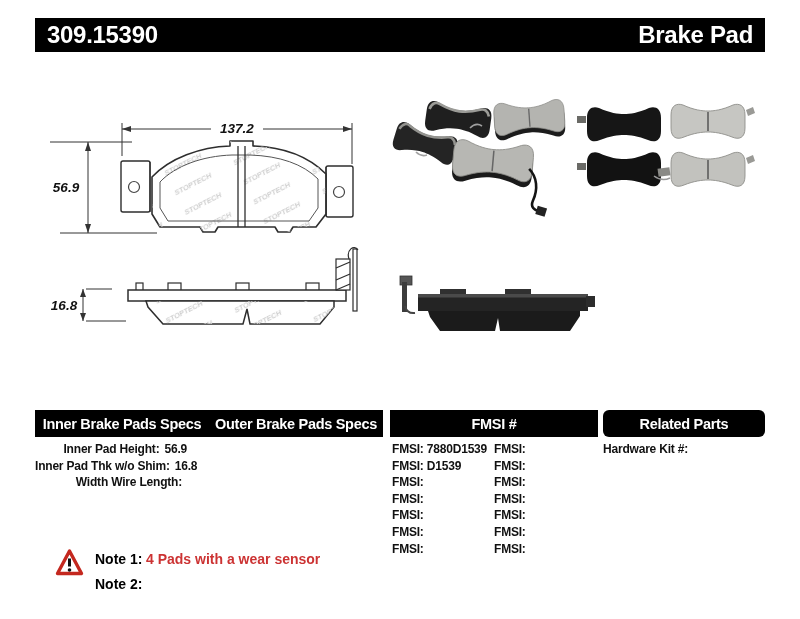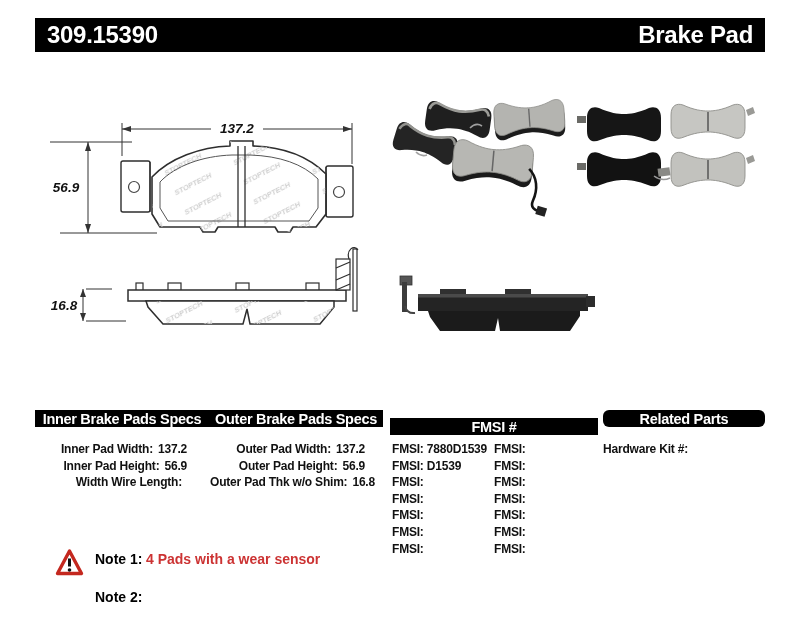--- a/index.html
+++ b/index.html
@@ -12,21 +12,21 @@
     position:absolute; left:35px; top:18px; width:730px; height:34px;
     background:#000; color:#fff; display:flex; justify-content:space-between;
     align-items:center; padding:0 12px; box-sizing:border-box;
     font-size:24px; font-weight:bold; letter-spacing:-0.3px;
   }
   
   .diagram-svg { position:absolute; left:0; top:60px; width:800px; height:350px; }
   .dimtext { font-family:"Liberation Sans", sans-serif; font-size:13.5px; font-weight:bold; font-style:italic; fill:#111; }
   
   .thead {
-    position:absolute; top:410px; height:17px; background:#000; color:#fff;
+    position:absolute; top:410px; height:27px; background:#000; color:#fff;
     font-size:14.5px; font-weight:bold; letter-spacing:-0.3px;
     display:flex; align-items:center; justify-content:center;
   }
   .thead-split { justify-content:space-around; }
   .thead-split span { display:block; width:50%; text-align:center; }
   .tcol {
     position:absolute; top:441px; font-size:12px; font-weight:bold;
     letter-spacing:-0.2px; color:#111; line-height:16.6px; white-space:nowrap;
   }
   .tcol.right { text-align:right; }
@@ -176,38 +176,33 @@
       <rect x="418" y="294" width="170" height="3.5" fill="#4a4a4a"></rect>
       <rect x="586" y="296" width="9" height="11" fill="#2c2c2c"></rect>
       <path d="M428,311 L580,311 L580,316 L570,331 L500,331 L498,318 L495,331 L440,331 L430,317 Z" fill="#1b1b1b"></path>
     </g>
   </svg>
 
   <div class="thead thead-split" style="left:35px; width:348px;">
     <span>Inner Brake Pads Specs</span>
     <span>Outer Brake Pads Specs</span>
   </div>
-  <div class="thead" style="left:390px; width:208px;margin-top:8px;">
+  <div class="thead" style="left:390px; width:208px;">
     <span>FMSI #</span>
   </div>
   <div class="thead" style="left:603px; width:162px;border-radius:6px;">
     <span>Related Parts</span>
   </div>
 
   <div class="tcol right" style="left:35px; width:152px;">
-    <div class="srow"><span>Inner Pad Width:</span><span class="v">137.2</span></div>
     <div class="srow"><span>Inner Pad Height:</span><span class="v">56.9</span></div>
+    <div class="srow"><span>Inner Pad Thk w/o Shim:</span><span class="v">16.8</span></div>
     <div class="srow"><span>Width Wire Length:</span><span class="v"></span></div>
   </div>
 
-  <div class="tcol right" style="left:210px; width:155px;">
-    <div class="srow"><span>Outer Pad Width:</span><span class="v">137.2</span></div>
-    <div class="srow"><span>Outer Pad Height:</span><span class="v">56.9</span></div>
-    <div class="srow"><span>Outer Pad Thk w/o Shim:</span><span class="v">16.8</span></div>
-  </div>
 
   <div class="tcol" style="left:392px; width:98px;">
     <div>FMSI: 7880D1539</div>
     <div>FMSI: D1539</div>
     <div>FMSI:</div>
     <div>FMSI:</div>
     <div>FMSI:</div>
     <div>FMSI:</div>
     <div>FMSI:</div>
   </div>
@@ -225,15 +220,15 @@
     <div>Hardware Kit #:</div>
   </div>
 
   <svg class="warn-svg" width="29" height="29" viewBox="0 0 29 29">
     <polygon points="14.5,3 26.5,25.5 2.5,25.5" fill="#ffffff" stroke="#c4281f" stroke-width="3.4" stroke-linejoin="round"></polygon>
     <line x1="14.5" y1="10.5" x2="14.5" y2="18.5" stroke="#111" stroke-width="3"></line>
     <circle cx="14.5" cy="22" r="1.8" fill="#111"></circle>
   </svg>
   <span class="note-label" style="left:95px; top:551px;">Note 1:</span>
   <span class="note-red" style="left:146px; top:551px;">4 Pads with a wear sensor</span>
-  <span class="note-label" style="left:95px; top:589px;">Note 2:</span>
+  <span class="note-label" style="left:95px; top:576px;">Note 2:</span>
 
 </div>
 
 </body></html>

